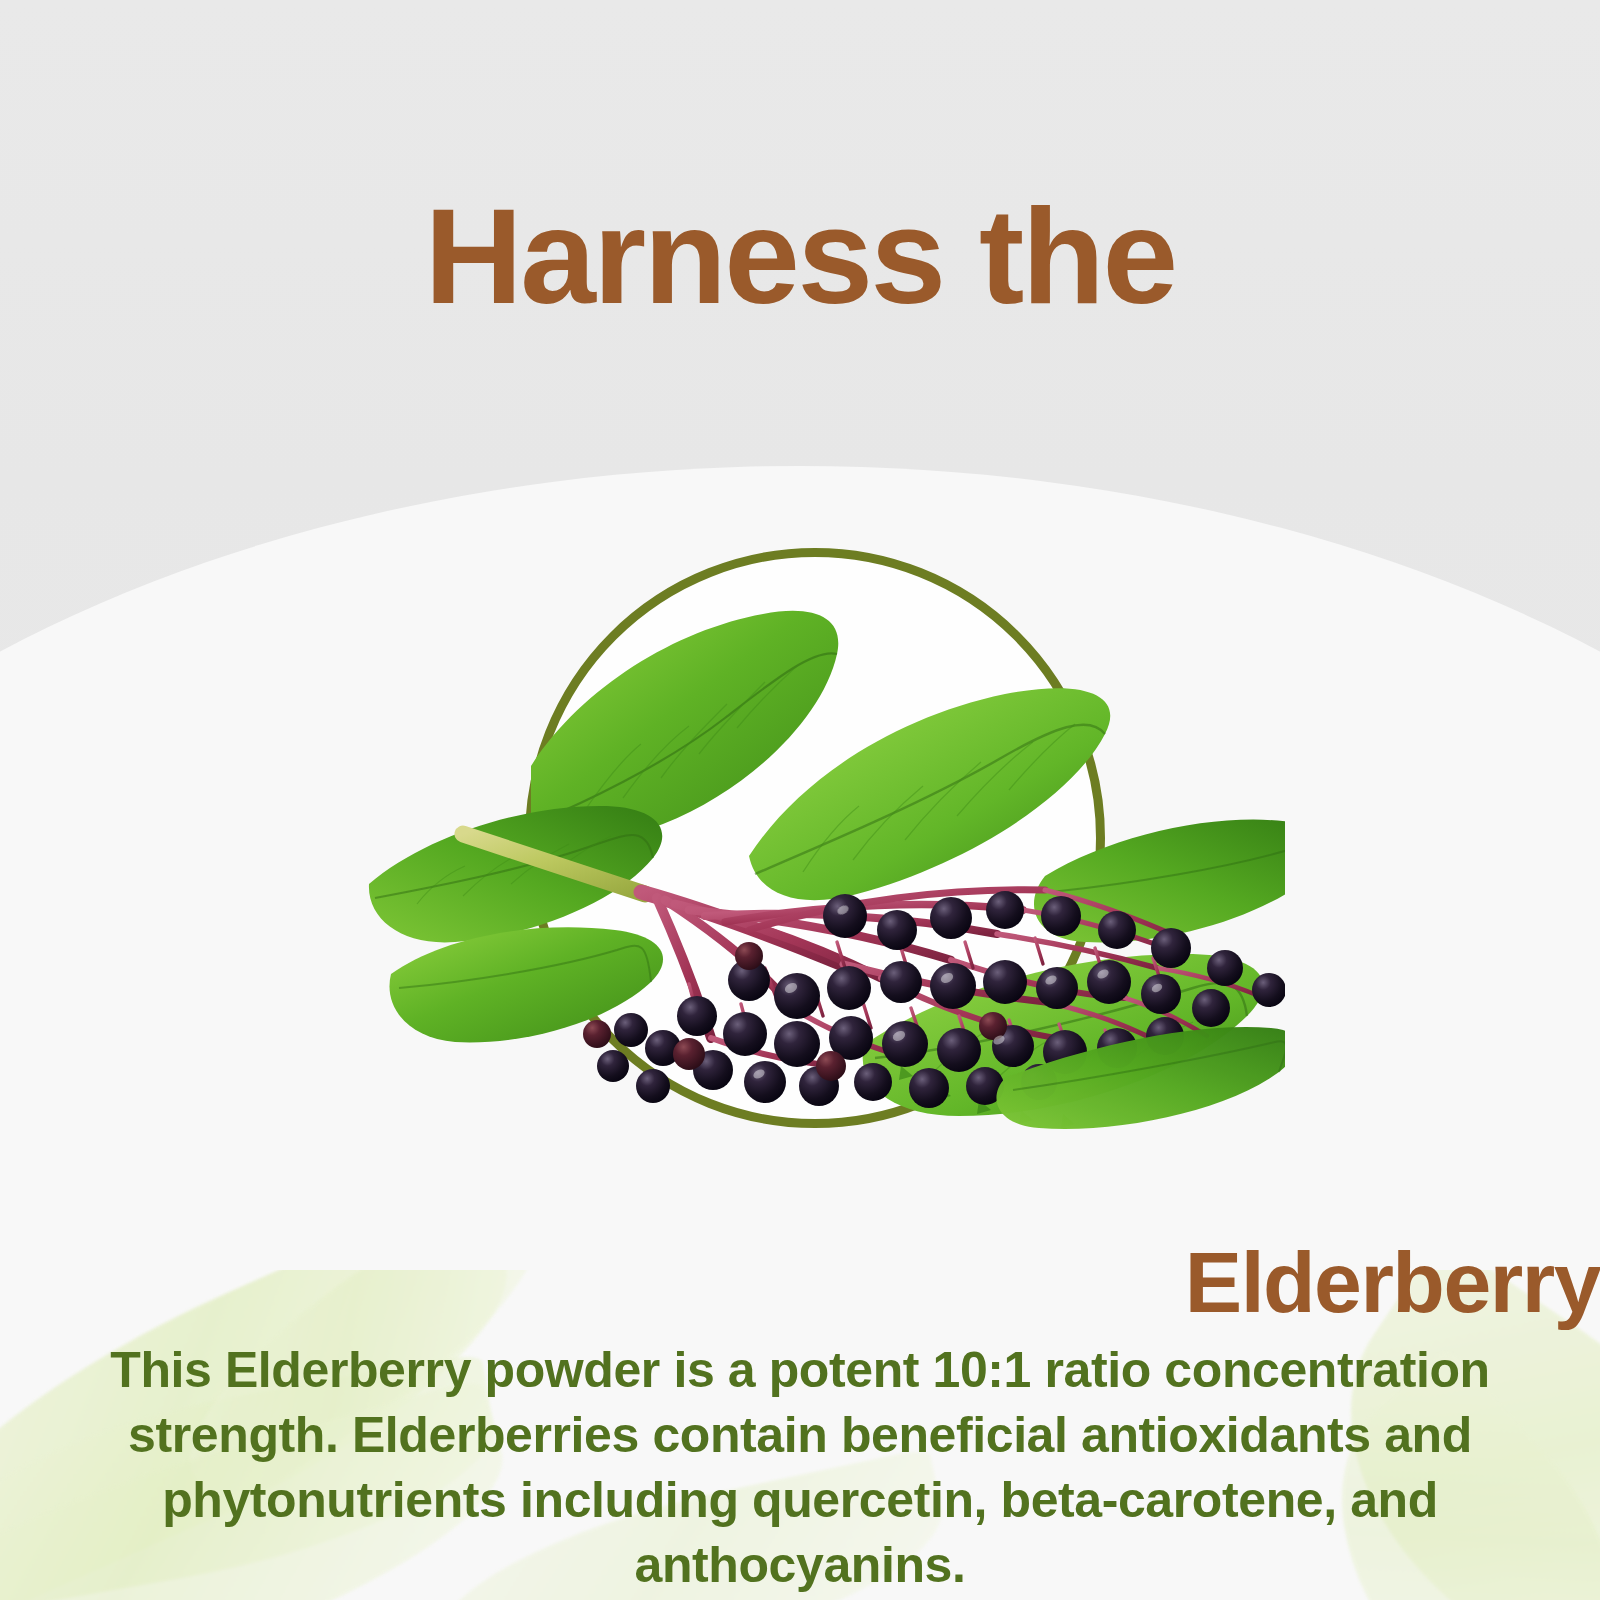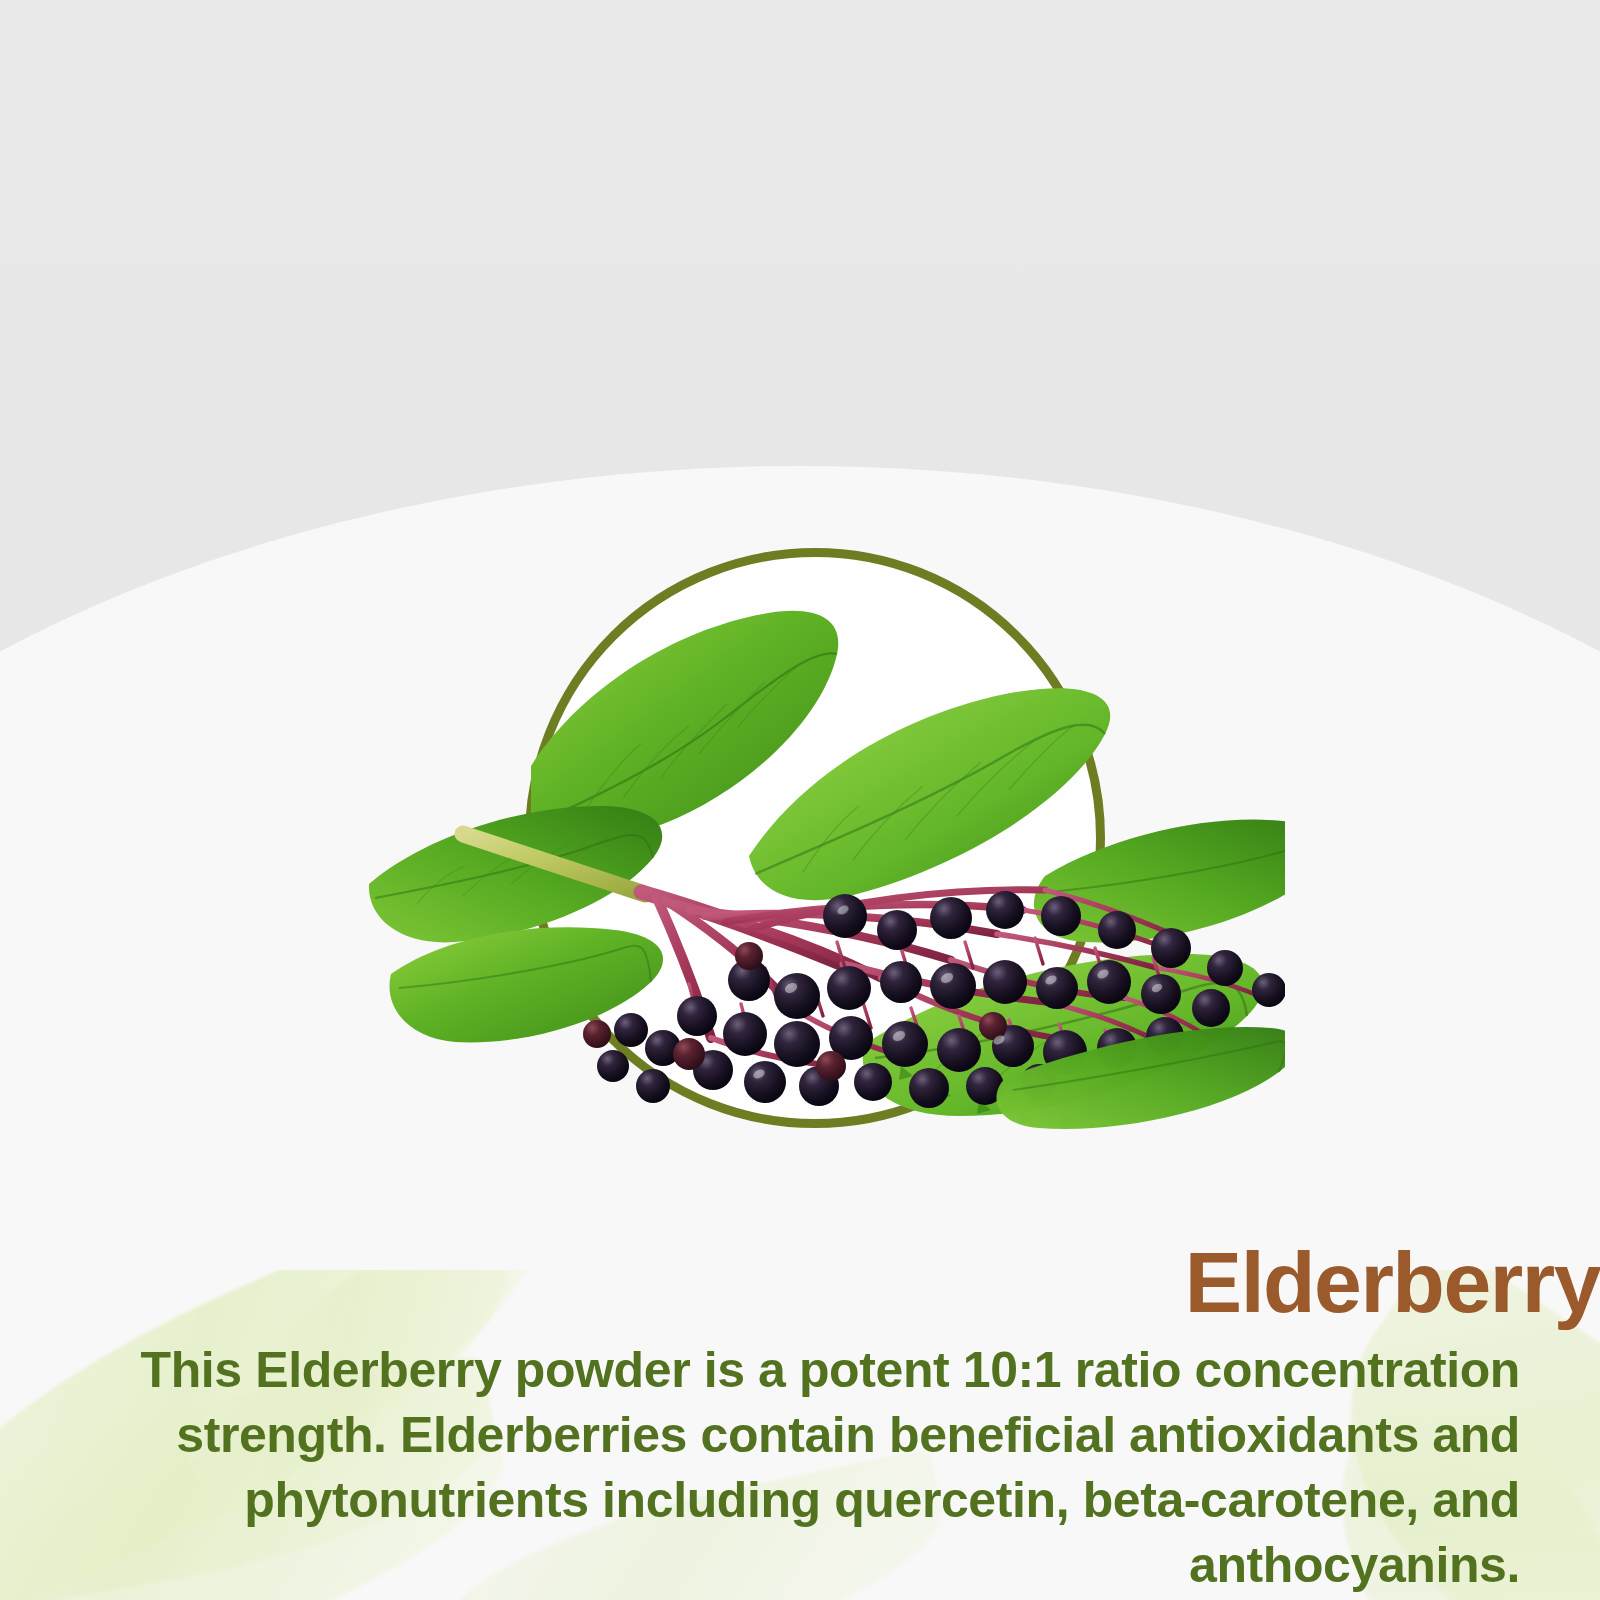--- a/index.html
+++ b/index.html
@@ -118,21 +118,21 @@
     letter-spacing: -1.5px;
     line-height: 1;
   }
 
   
   .description {
     position: absolute;
     left: 80px;
     top: 1288px;
     width: 1440px;
-    text-align: right;
+    text-align: center;
     color: #52721f;
     font-weight: 700;
     font-size: 50px;
     line-height: 1.30;
     letter-spacing: -0.4px;
   }
 </style>
 </head>
 <body>
 
@@ -145,20 +145,21 @@
     <div class="wm-leaf l1"></div>
     <div class="wm-leaf l2"></div>
     <div class="wm-leaf l3"></div>
     <div class="wm-leaf l4"></div>
     <div class="wm-leaf c1"></div>
     <div class="wm-leaf r1"></div>
     <div class="wm-leaf r2"></div>
   </div>
 
   <h1 class="headline">
+    <span class="line1">Harness the</span>
   </h1>
 
   <div class="badge">
     <div class="ring"></div>
 
     <div class="produce">
       <svg viewBox="0 0 940 600" width="940" height="600" aria-hidden="true">
         <defs>
           <linearGradient id="leafA" x1="0" y1="0" x2="1" y2="1">
             <stop offset="0%" stop-color="#8fd13f"></stop>

